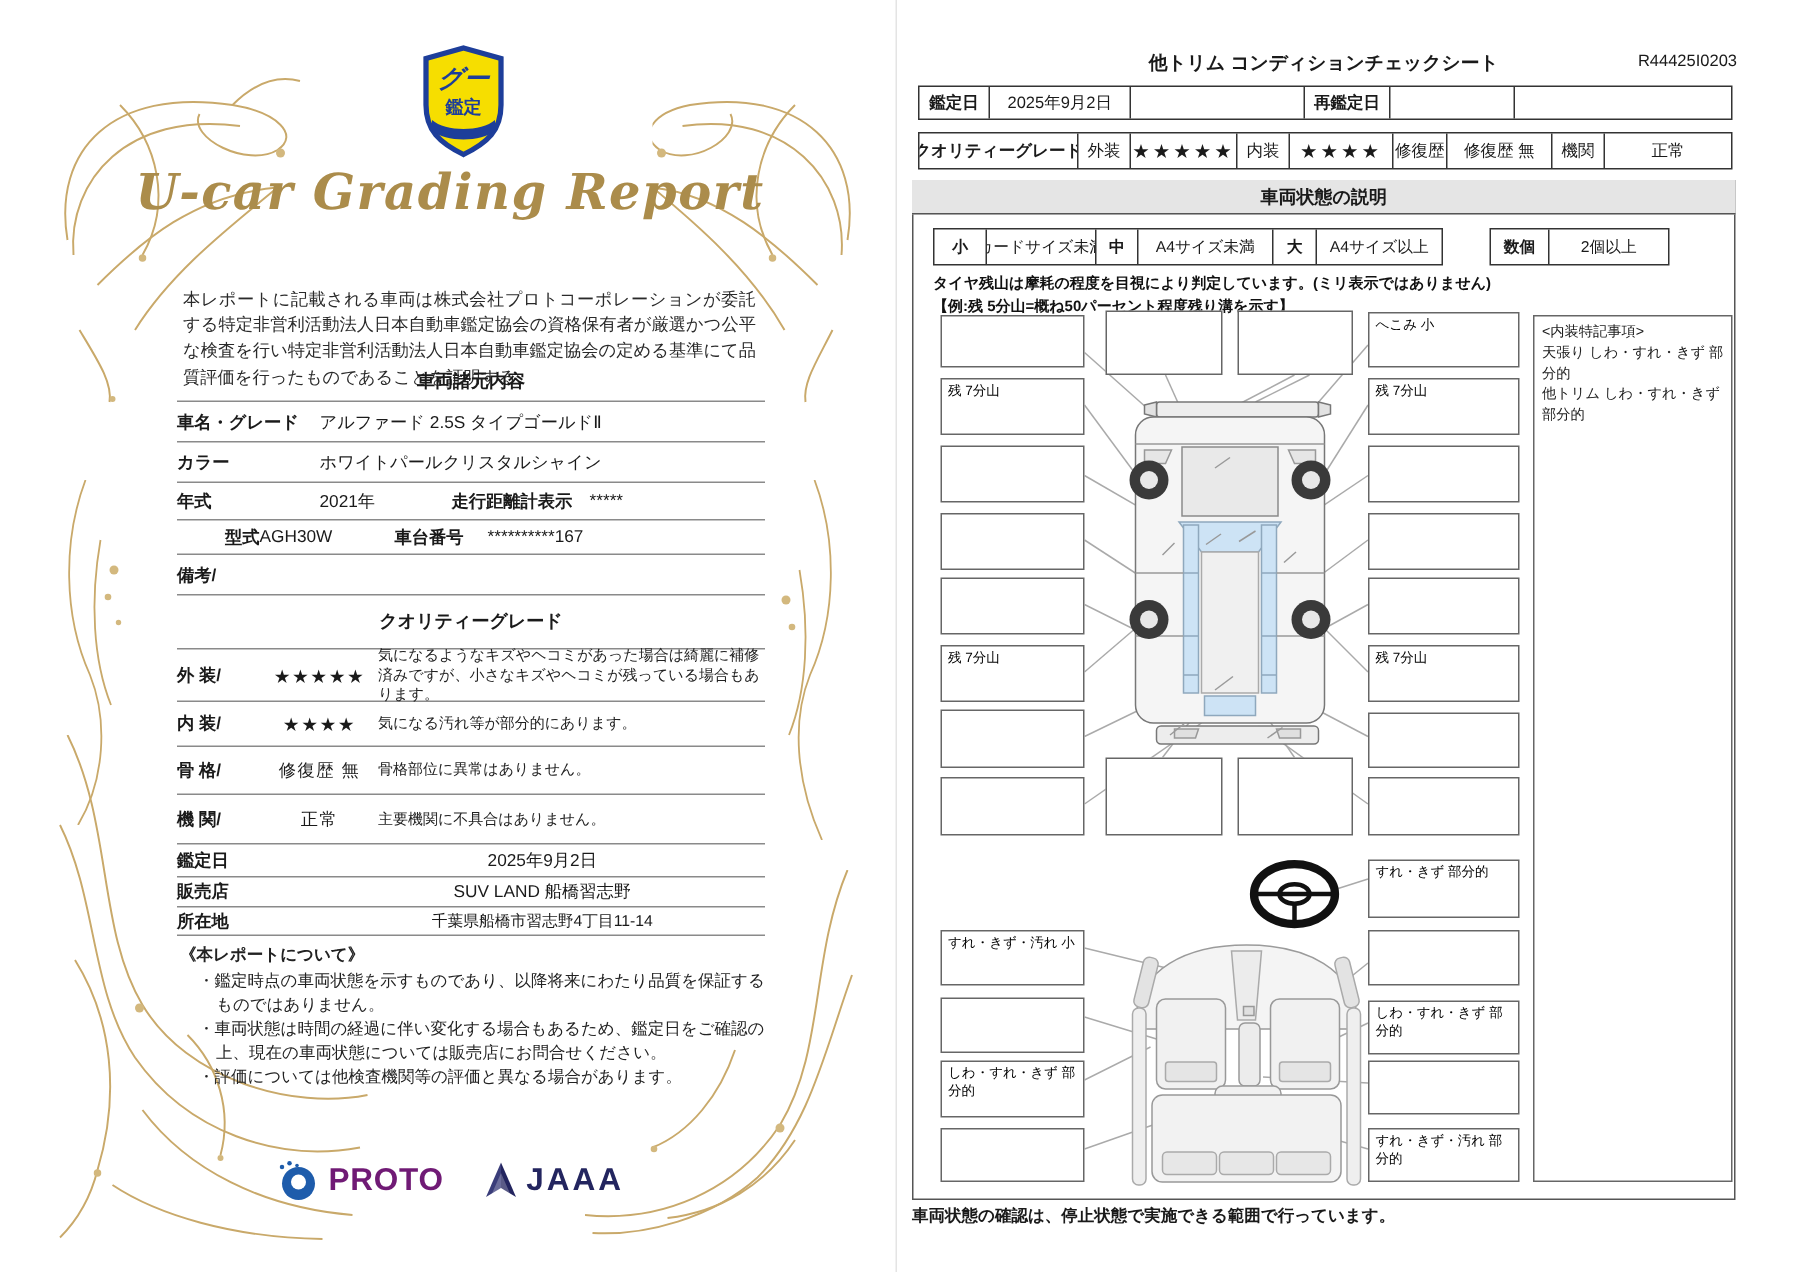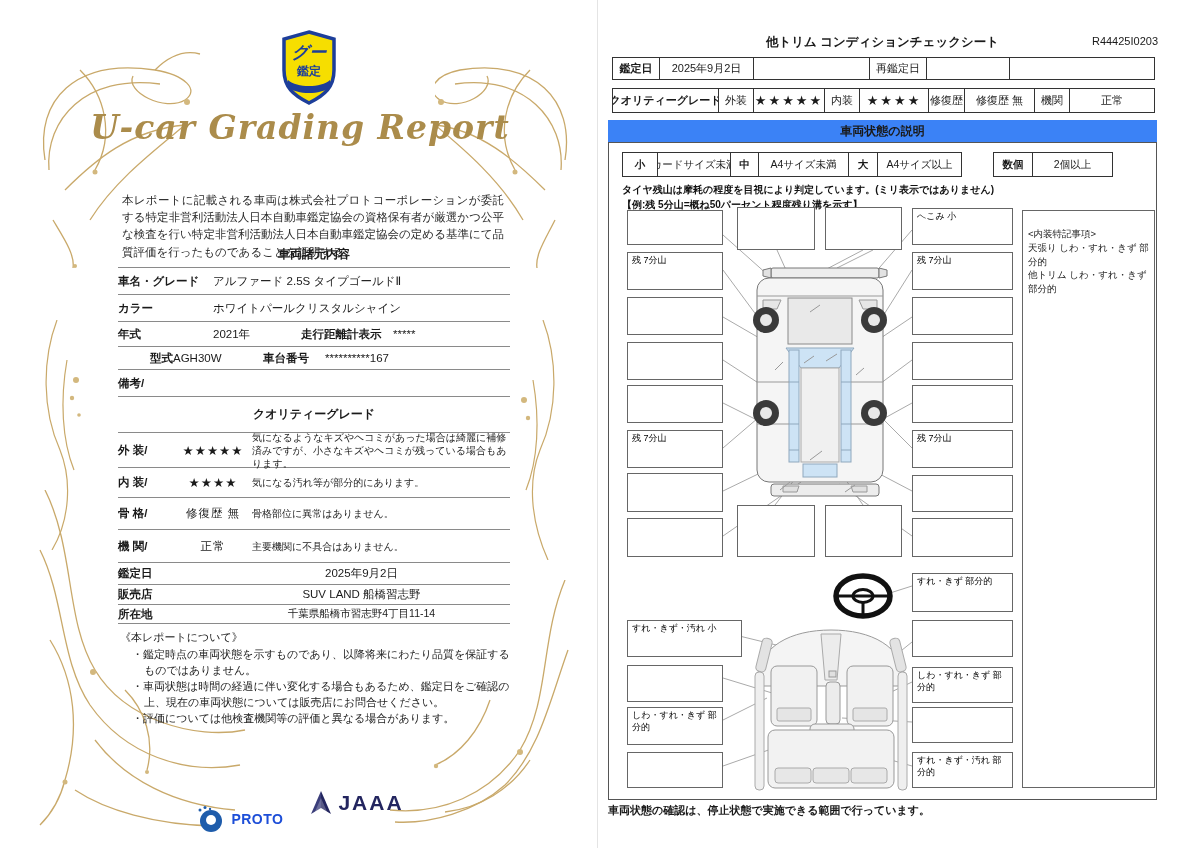--- a/index.html
+++ b/index.html
@@ -21,47 +21,47 @@
   .spec{position:absolute;left:78px;top:222px;width:392px;font-size:11.5px;}
   .srow{display:flex;align-items:center;border-bottom:1px solid #8a8a8a;box-sizing:border-box;}
   .srow .lab{flex:0 0 95px;font-weight:600;}
   .srow .lab-s{flex:0 0 55px;font-weight:600;text-align:right;}
   .center-t{justify-content:center;font-weight:700;font-size:12px;text-align:center;}
   .g-lab{flex:0 0 56px;font-weight:700;}
   .g-val{flex:0 0 78px;text-align:center;font-size:12.5px;letter-spacing:1px;}
   .g-desc{flex:1;font-size:10px;line-height:1.3;color:#222;}
   .i-val{flex:1;text-align:center;}
   .about{position:absolute;left:80px;top:610px;width:400px;font-size:11px;line-height:1.4;color:#222;}
-  .about .ttl{font-weight:400;margin-bottom:2px;}
+  .about .ttl{font-weight:700;margin-bottom:2px;}
   .about .itm{padding-left:24px;text-indent:-12px;margin-bottom:1px;}
   .logos{position:absolute;left:0;top:752px;width:520px;display:flex;justify-content:center;
          align-items:center;gap:26px;}
-  .logo-proto{display:flex;align-items:center;gap:5px;color:#1d4ed8;font-weight:700;
-              font-size:14px;letter-spacing:.5px;margin-top:32px;}
+  .logo-proto{display:flex;align-items:center;gap:5px;color:#701a75;font-weight:700;
+              font-size:21px;letter-spacing:.5px;}
   .logo-jaaa{display:flex;align-items:center;gap:5px;color:#23255f;font-weight:700;
              font-size:21px;letter-spacing:2px;}
 
   
   .page-right{position:absolute;left:605px;top:30px;width:555px;height:790px;font-size:11px;}
   .r-title{position:absolute;left:0;top:4px;width:555px;text-align:center;font-size:12.5px;font-weight:700;}
   .r-no{position:absolute;right:2px;top:5px;font-size:11px;}
   .tbl{position:absolute;display:flex;border:1px solid #333;box-sizing:border-box;background:#fff;}
   .tbl .c{border-left:1px solid #333;display:flex;align-items:center;justify-content:center;
           box-sizing:border-box;height:100%;overflow:hidden;white-space:nowrap;}
   .tbl .c:first-child{border-left:none;}
   .stars{font-size:13px;letter-spacing:2px;}
   .mainbox{position:absolute;left:3px;top:90px;width:549px;height:680px;border:1.5px solid #555;box-sizing:border-box;}
   .sec-title{position:absolute;left:3px;top:90px;width:549px;height:23px;border-bottom:1px solid #555;
              box-sizing:border-box;display:flex;align-items:center;justify-content:center;
-             font-weight:700;font-size:12px;background:#3b82f6;}
+             font-weight:700;font-size:12px;background:#e5e5e5;}
   .tire-note{position:absolute;left:17px;top:153px;font-size:10px;font-weight:600;line-height:1.45;color:#111;}
   .nbox{position:absolute;background:#fff;border:1px solid #666;box-sizing:border-box;
         font-size:9px;line-height:1.3;padding:2px 4px;color:#000;}
   .panel{position:absolute;left:417px;top:180px;width:133px;height:578px;border:1px solid #666;
-         box-sizing:border-box;background:#fff;font-size:9.5px;line-height:1.45;padding:16px 5px;}
+         box-sizing:border-box;background:#fff;font-size:9.5px;line-height:1.45;padding:4px 5px;}
   .r-footer{position:absolute;left:3px;top:773px;font-size:11px;font-weight:700;}
   .overlay{position:absolute;left:0;top:0;width:555px;height:790px;pointer-events:none;}
 </style>
 </head>
 <body>
 
 <div class="canvas">
   <div class="page-divider"></div>
 
   <div class="page-left">
@@ -247,21 +247,21 @@
   </div>
 
   <div class="page-right">
     <div class="r-title">他トリム  コンディションチェックシート</div>
     <div class="r-no">R44425I0203</div>
 
     <div class="tbl" style="left:7px;top:27px;width:543px;height:23px">
       <div class="c" style="width:46px;font-weight:600">鑑定日</div>
       <div class="c" style="width:94px">2025年9月2日</div>
       <div class="c" style="width:116px"></div>
-      <div class="c" style="width:57px;font-weight:400">再鑑定日</div>
+      <div class="c" style="width:57px;font-weight:700">再鑑定日</div>
       <div class="c" style="width:83px"></div>
       <div class="c" style="flex:1"></div>
     </div>
 
     <div class="tbl" style="left:7px;top:58px;width:543px;height:25px">
       <div class="c" style="width:105px;font-weight:600">クオリティーグレード</div>
       <div class="c" style="width:35px">外装</div>
       <div class="c stars" style="width:71px">★★★★★</div>
       <div class="c" style="width:35px">内装</div>
       <div class="c stars" style="width:69px">★★★★</div>
@@ -414,21 +414,21 @@
     <div class="nbox" style="left:307px;top:355px;width:101px;height:38px"></div>
     <div class="nbox" style="left:307px;top:400px;width:101px;height:38px">残 7分山</div>
     <div class="nbox" style="left:307px;top:445px;width:101px;height:37px"></div>
     <div class="nbox" style="left:307px;top:488px;width:101px;height:39px"></div>
 
     <div class="nbox" style="left:132px;top:475px;width:78px;height:52px"></div>
     <div class="nbox" style="left:220px;top:475px;width:77px;height:52px"></div>
 
     <div class="nbox" style="left:307px;top:543px;width:101px;height:39px">すれ・きず 部分的</div>
 
-    <div class="nbox" style="left:22px;top:590px;width:115px;height:37px">すれ・きず・汚れ 小</div>
+    <div class="nbox" style="left:22px;top:590px;width:96px;height:37px">すれ・きず・汚れ 小</div>
     <div class="nbox" style="left:22px;top:635px;width:96px;height:37px"></div>
     <div class="nbox" style="left:22px;top:677px;width:96px;height:38px">しわ・すれ・きず 部分的</div>
     <div class="nbox" style="left:22px;top:722px;width:96px;height:36px"></div>
     <div class="nbox" style="left:307px;top:590px;width:101px;height:37px"></div>
     <div class="nbox" style="left:307px;top:637px;width:101px;height:36px">しわ・すれ・きず 部分的</div>
     <div class="nbox" style="left:307px;top:677px;width:101px;height:36px"></div>
     <div class="nbox" style="left:307px;top:722px;width:101px;height:36px">すれ・きず・汚れ 部分的</div>
 
     <div class="panel">
       <div>&lt;内装特記事項&gt;</div>

